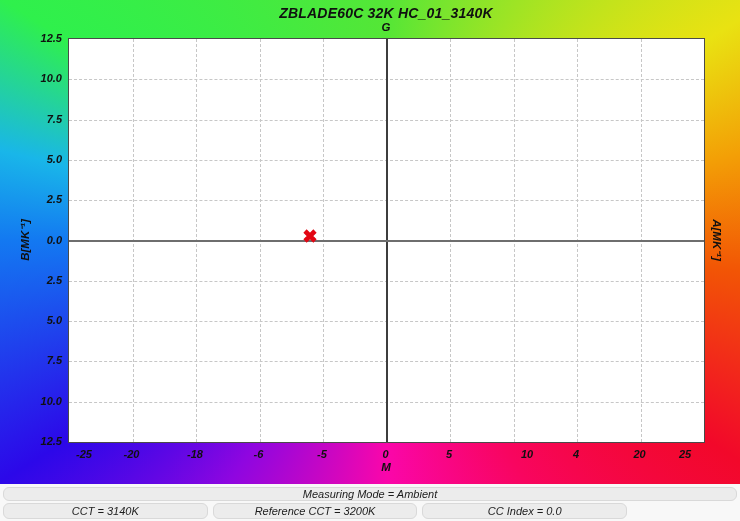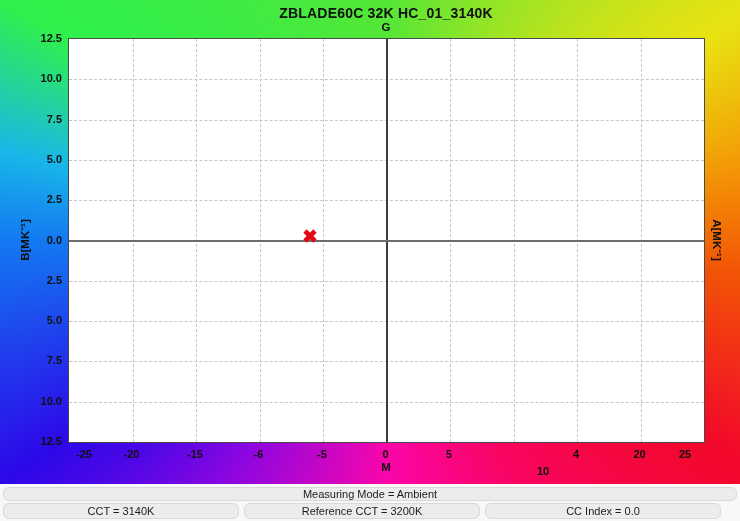--- a/index.html
+++ b/index.html
@@ -1,18 +1,18 @@
 <!DOCTYPE html>
 <html><head>
 <meta charset="utf-8">
 <style>
   html,body{margin:0;padding:0;}
   body{width:740px;height:521px;overflow:hidden;background:#f8f8f8;
        font-family:"Liberation Sans",sans-serif;-webkit-font-smoothing:antialiased;}
-  .stage{position:relative;width:740px;height:521px;}
+  .stage{position:relative;width:740px;height:521px;font-style:italic;}
 
   
   .gradient-bg{position:absolute;left:0;top:0;width:740px;height:484px;
     background:conic-gradient(from 0deg at 387px 240px,
       #55e636 0deg,
       #e9e212 58deg,
       #f3a006 76deg,
       #f25505 95deg,
       #f2082a 122deg,
       #f8055f 150deg,
@@ -44,21 +44,21 @@
   .point-marker{position:absolute;width:18px;height:18px;transform:translate(-50%,-50%);}
 
   .y-tick{position:absolute;left:0;width:62px;text-align:right;
     font-size:11px;font-weight:600;color:#101010;line-height:14px;}
   .x-tick{position:absolute;top:448px;transform:translateX(-50%);
     font-size:11px;font-weight:600;color:#101010;line-height:13px;}
 
   .bar{background:#ececec;border:1px solid #d9d9d9;border-radius:6px;
     color:#1c1c1c;display:flex;align-items:center;justify-content:center;box-sizing:border-box;}
   .mode-bar{position:absolute;left:3px;top:487px;width:734px;height:14px;font-size:11px;}
-  .bar-row{position:absolute;left:3px;top:503px;width:718px;height:16px;display:flex;gap:5px;}
+  .bar-row{position:absolute;left:3px;top:503px;width:624px;height:16px;display:flex;gap:5px;}
   .bar-row .cell{flex:1;height:16px;font-size:11px;}
 </style>
 </head>
 <body>
 
 <div class="stage">
 
   <div class="gradient-bg"></div>
 
   <div class="chart-title">ZBLADE60C 32K HC_01_3140K</div>
@@ -101,26 +101,26 @@
       <div class="y-tick" style="top: 232.5px;">0.0</div>
       <div class="y-tick" style="top: 272.8px;">2.5</div>
       <div class="y-tick" style="top: 313.1px;">5.0</div>
       <div class="y-tick" style="top: 353.4px;">7.5</div>
       <div class="y-tick" style="top: 393.7px;">10.0</div>
       <div class="y-tick" style="top: 434px;">12.5</div>
     </div>
   <div id="xticks">
       <div class="x-tick" style="left: 84px;">-25</div>
       <div class="x-tick" style="left: 131.5px;">-20</div>
-      <div class="x-tick" style="left: 195px;">-15</div>
+      <div class="x-tick" style="left: 195px;">-18</div>
       <div class="x-tick" style="left: 258.5px;">-6</div>
       <div class="x-tick" style="left: 322px;">-5</div>
       <div class="x-tick" style="left: 385.5px;">0</div>
       <div class="x-tick" style="left: 449px;">5</div>
-      <div class="x-tick" style="left: 543px; margin-top: 17px;">10</div>
+      <div class="x-tick" style="left: 527px;">10</div>
       <div class="x-tick" style="left: 576px;">4</div>
       <div class="x-tick" style="left: 639.5px;">20</div>
       <div class="x-tick" style="left: 685px;">25</div>
     </div>
 
   <div class="bar mode-bar">
     <span>Measuring Mode = Ambient</span>
   </div>
 
   <div class="bar-row">

